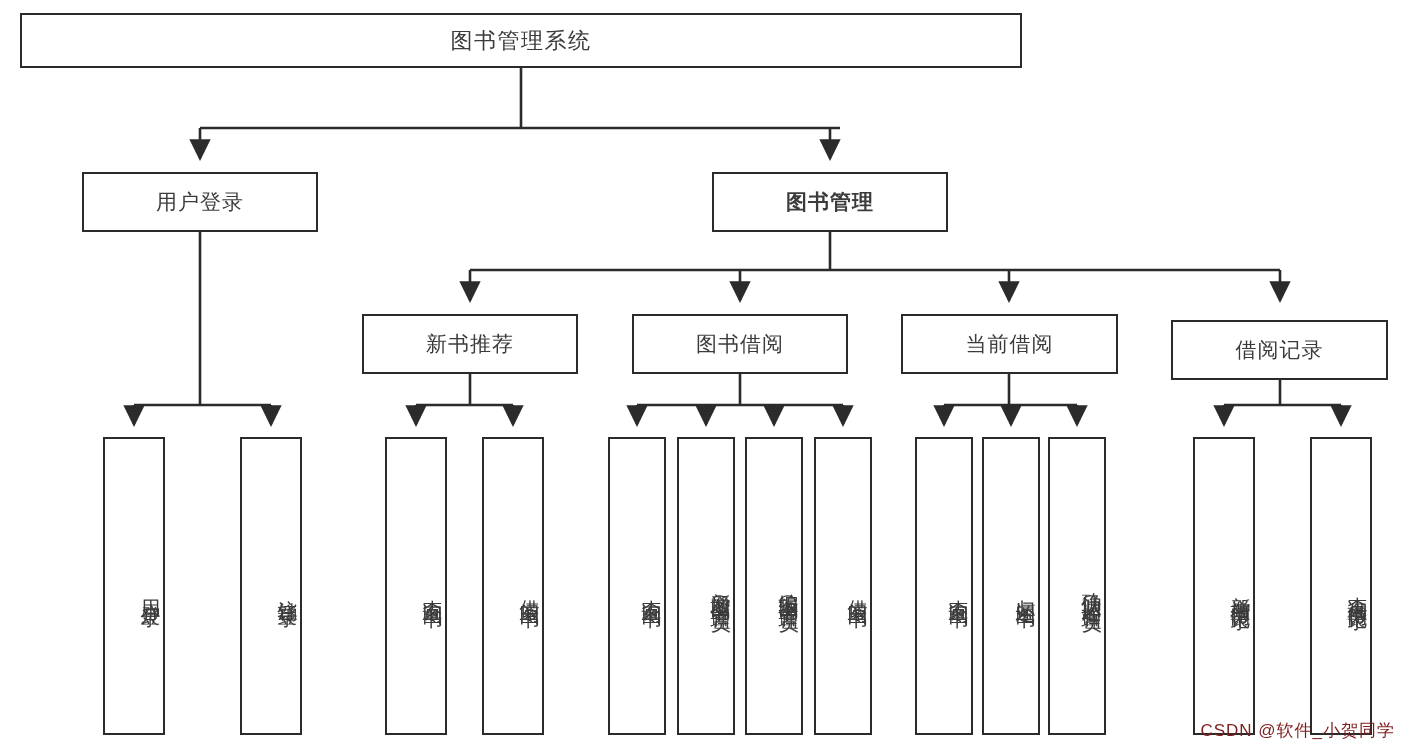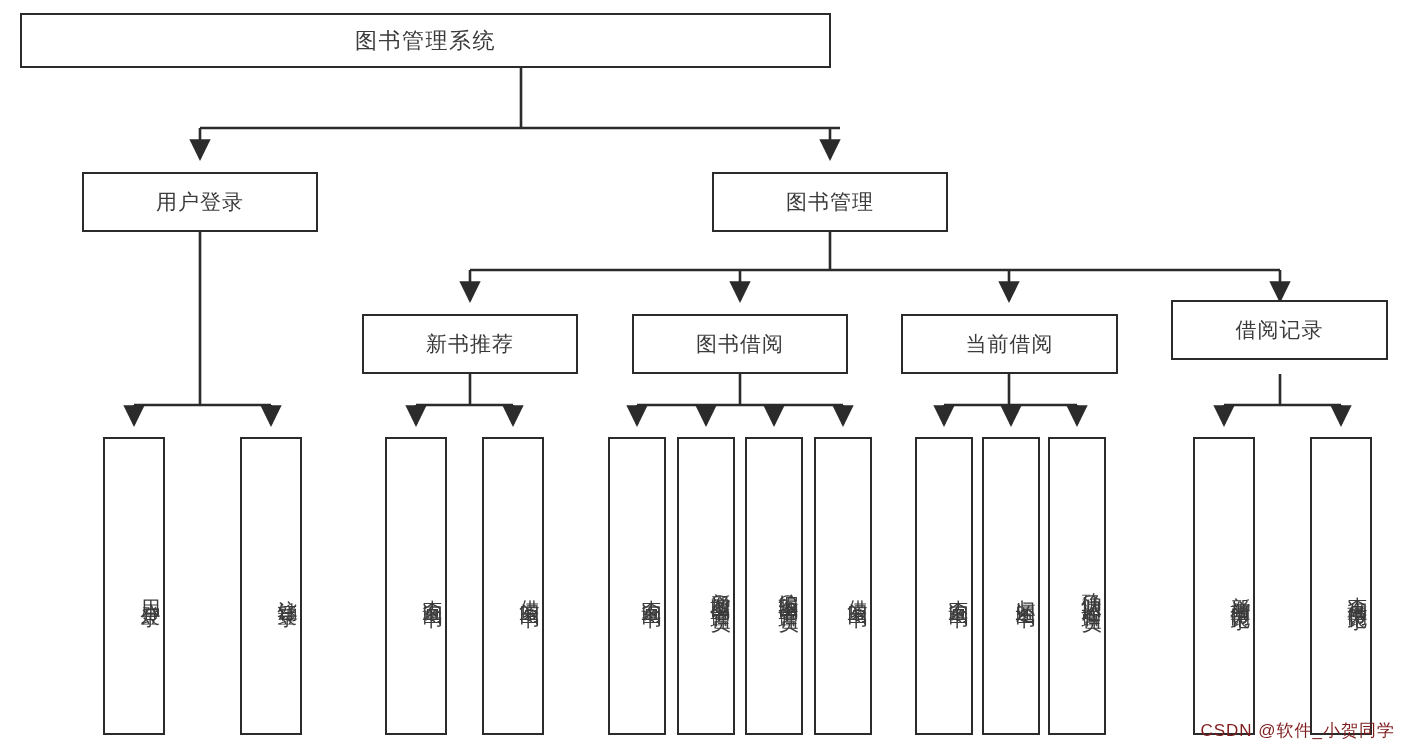--- a/index.html
+++ b/index.html
@@ -115,45 +115,45 @@
       <path d="M1011,405 L1011,424" marker-end="url(#arrow)"></path>
       <path d="M1077,405 L1077,424" marker-end="url(#arrow)"></path>
 
       <path d="M1280,374 L1280,405"></path>
       <path d="M1224,405 L1341,405"></path>
       <path d="M1224,405 L1224,424" marker-end="url(#arrow)"></path>
       <path d="M1341,405 L1341,424" marker-end="url(#arrow)"></path>
     </g>
   </svg>
 
-  <div class="node h root" style="left:20px;top:13px;width:811px;height:55px;">
+  <div class="node h root" style="left:20px;top:13px;width:1002px;height:55px;">
     <span>图书管理系统</span>
   </div>
 
   <div class="node h" style="left:82px;top:172px;width:236px;height:60px;">
     <span>用户登录</span>
   </div>
 
-  <div class="node h" style="left:712px;top:172px;width:236px;height:60px;">
+  <div class="node h" style="left:712px;top:172px;width:236px;height:60px;font-weight:bold;">
     <span>图书管理</span>
   </div>
 
   <div class="node h" style="left:362px;top:314px;width:216px;height:60px;align-items:center;">
     <span>新书推荐</span>
   </div>
 
   <div class="node h" style="left:901px;top:314px;width:217px;height:60px;">
     <span>当前借阅</span>
   </div>
 
   <div class="node h" style="left:632px;top:314px;width:216px;height:60px;">
     <span>图书借阅</span>
   </div>
 
-  <div class="node h" style="left:1171px;top:300px;width:217px;height:60px;">
+  <div class="node h" style="left:1171px;top:320px;width:217px;height:60px;">
     <span>借阅记录</span>
   </div>
 
   <div class="node v" style="left:103px;top:437px;width:62px;height:298px;">
     <span class="vtxt">用户登录</span>
   </div>
   <div class="node v" style="left:240px;top:437px;width:62px;height:298px;">
     <span class="vtxt">注销登录</span>
   </div>
 

